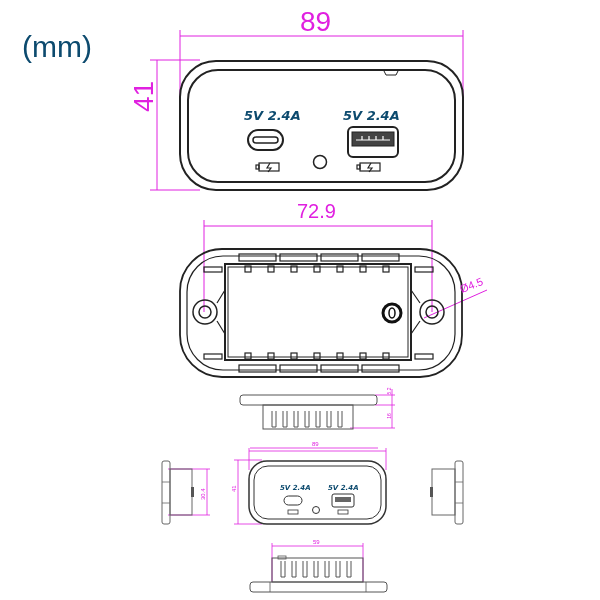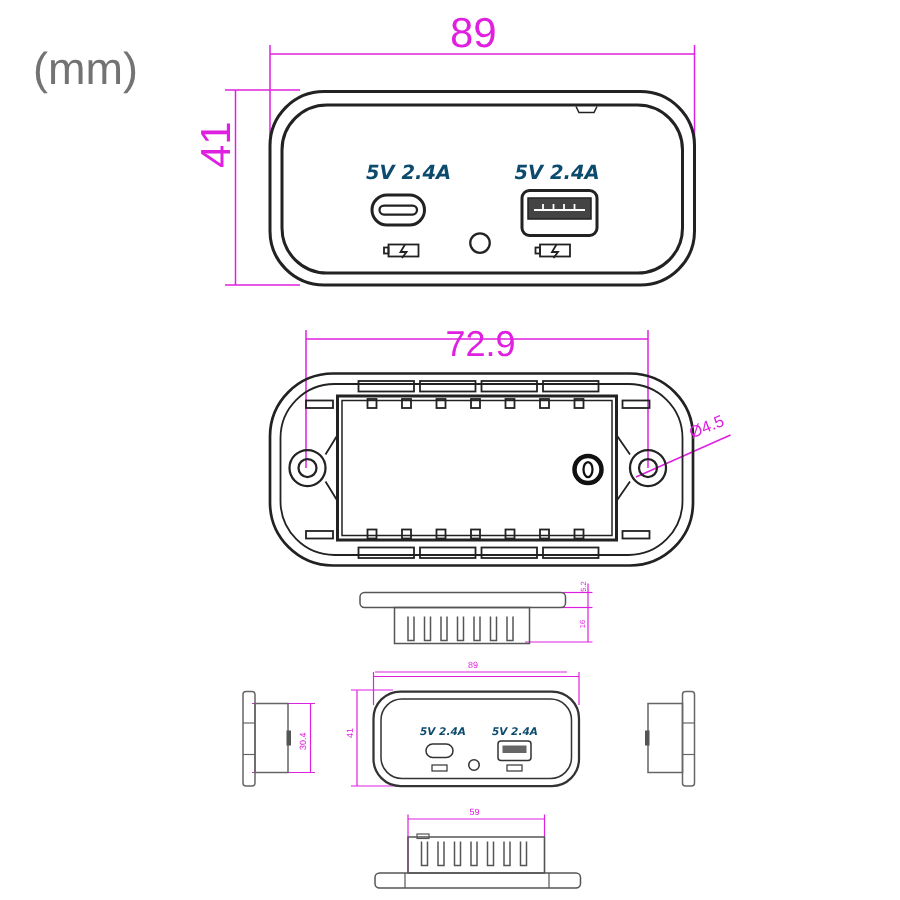--- a/index.html
+++ b/index.html
@@ -1,19 +1,19 @@
 <!DOCTYPE html>
 <html><head>
 <meta charset="utf-8">
 <style>
   html, body { margin: 0; padding: 0; background: #ffffff; }
   body { width: 600px; height: 600px; position: relative; overflow: hidden; font-family: "Liberation Sans", sans-serif; }
   .abs { position: absolute; }
   .dim { color: #e020e0; font-family: "Liberation Sans", sans-serif; position: absolute; white-space: nowrap; }
-  .unit { font-size: 30px; color: #737373; left: 22px; top: 30px; }
+  .unit { font-size: 30px; color: #0c4a6e; left: 22px; top: 30px; }
   .port-label { font-family: "DejaVu Sans", sans-serif; font-style: italic; font-weight: bold; color: #0c4a6e; position: absolute; white-space: nowrap; }
   svg { position: absolute; left: 0; top: 0; }
 </style>
 </head>
 <body>
 
 <div class="abs unit">(mm)</div>
 
 <svg width="600" height="600">
 
@@ -171,21 +171,21 @@
   <rect x="250" y="582" width="137" height="10" rx="3" fill="none" stroke="#555" stroke-width="1"></rect>
   <line x1="270" y1="582" x2="270" y2="592" stroke="#555" stroke-width="0.8"></line>
   <line x1="366" y1="582" x2="366" y2="592" stroke="#555" stroke-width="0.8"></line>
 </svg>
 
 <div class="dim" style="left:300px;top:6px;font-size:28px;">89</div>
 <div class="dim" style="left:128px;top:112px;font-size:28px;transform:rotate(-90deg);transform-origin:left top;">41</div>
 <div class="port-label" style="left:244px;top:108px;font-size:13px;">5V 2.4A</div>
 <div class="port-label" style="left:343px;top:108px;font-size:13px;">5V 2.4A</div>
 
-<div class="dim" style="left:297px;top:216px;font-size:24px;">72.9</div>
+<div class="dim" style="left:297px;top:200px;font-size:20px;">72.9</div>
 <div class="dim" style="left:458px;top:284px;font-size:11px;transform:rotate(-22deg);transform-origin:left top;">Ø4.5</div>
 
 <div class="dim" style="left:386px;top:388px;font-size:5px;transform:rotate(-90deg);">5.2</div>
 <div class="dim" style="left:386px;top:413px;font-size:5px;transform:rotate(-90deg);">16</div>
 
 <div class="dim" style="left:312px;top:441px;font-size:6px;">89</div>
 <div class="dim" style="left:231px;top:492px;font-size:6px;transform:rotate(-90deg);transform-origin:left top;">41</div>
 <div class="port-label" style="left:280px;top:484px;font-size:7px;">5V 2.4A</div>
 <div class="port-label" style="left:328px;top:484px;font-size:7px;">5V 2.4A</div>
 

